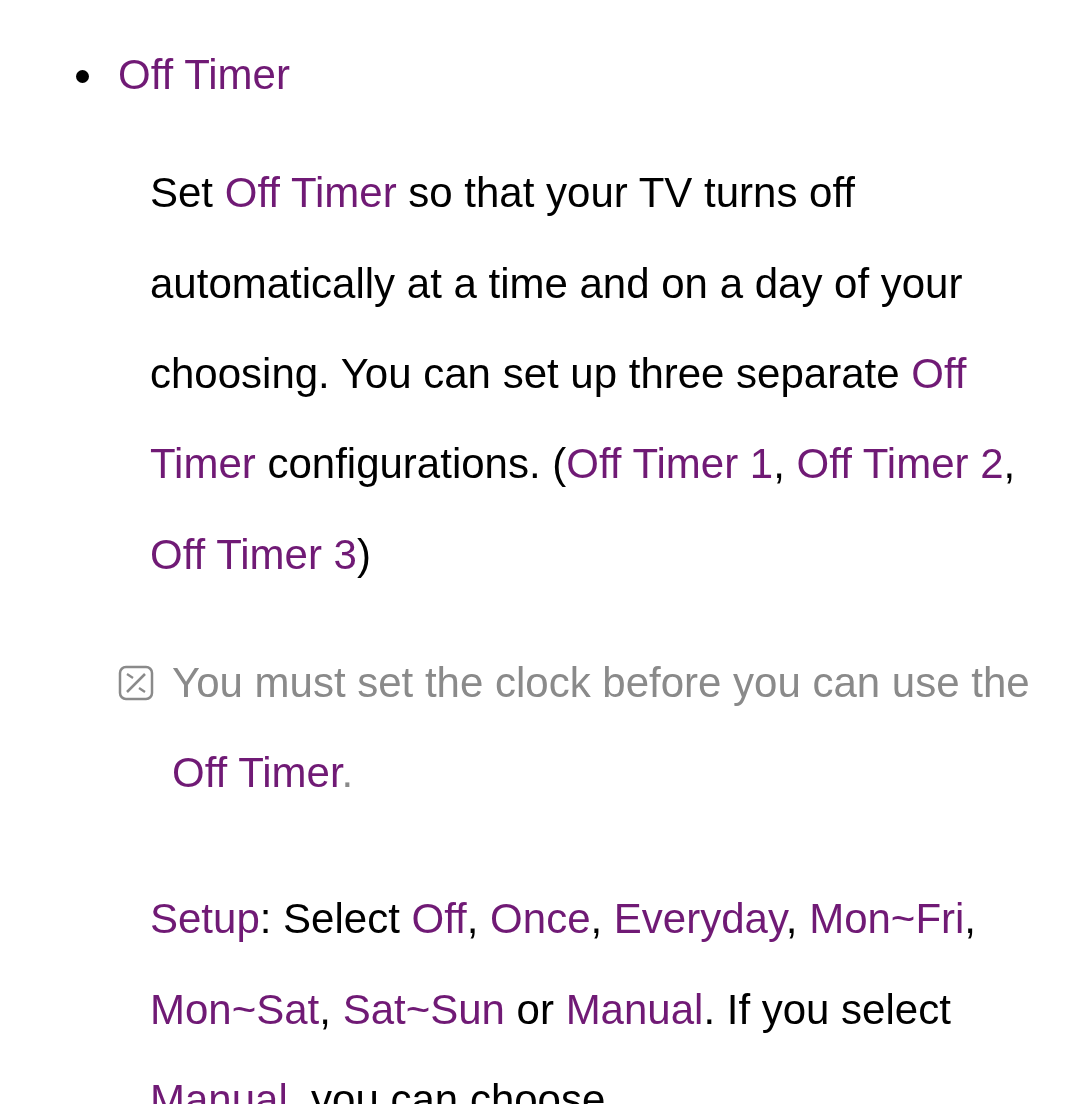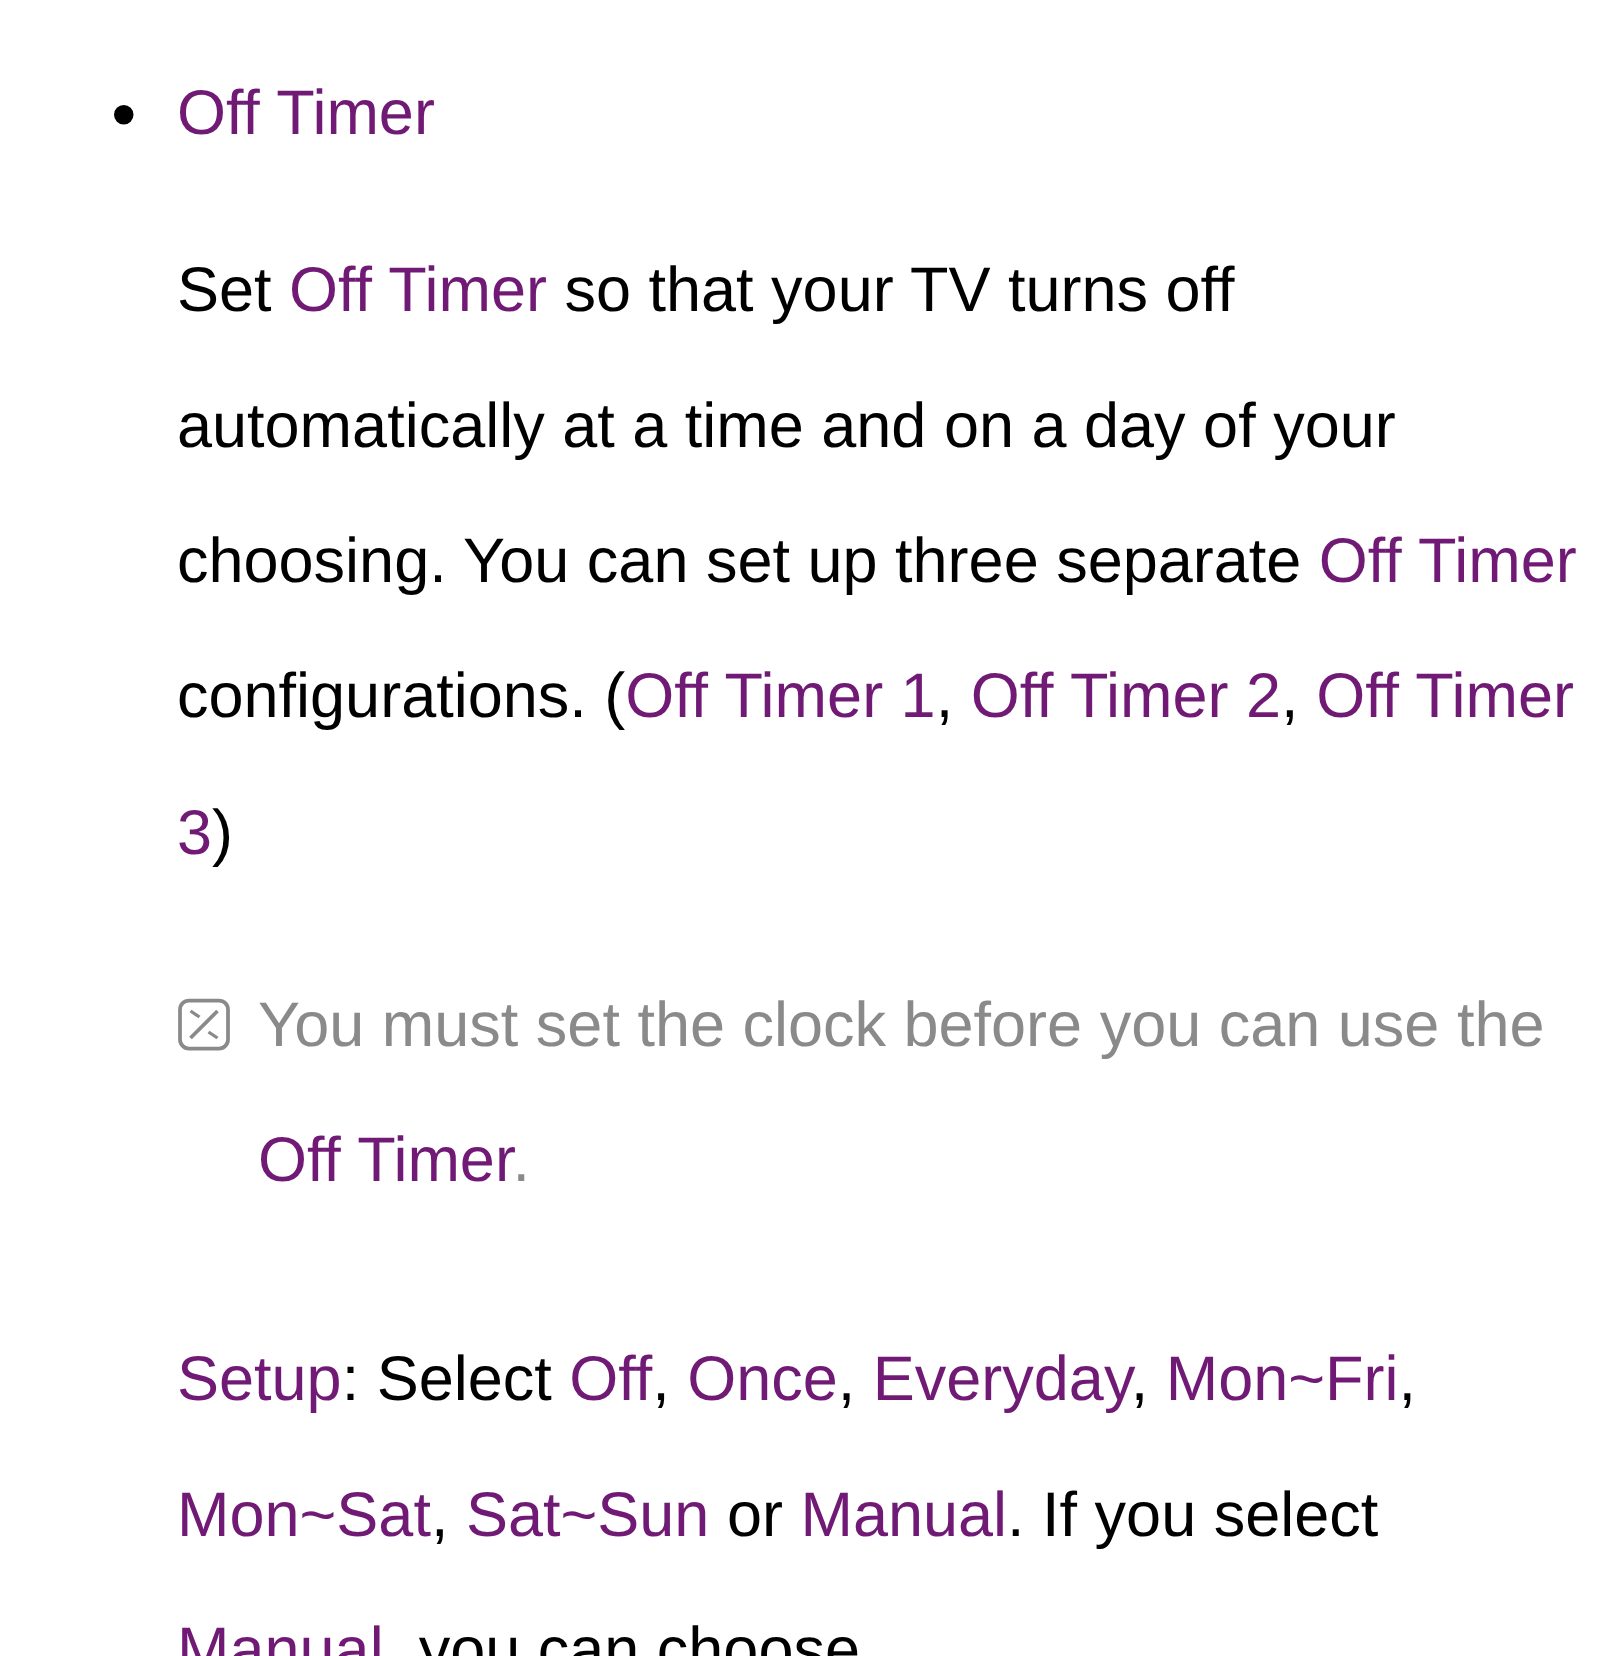--- a/index.html
+++ b/index.html
@@ -29,20 +29,21 @@
   ul.main > li::marker {
     color: #000;
     font-size: 42px;
   }
   .heading {
     margin-bottom: 48px;
     line-height: 1.2;
   }
   .para {
     margin-bottom: 38px;
+    margin-left: 32px;
   }
   .note-row {
     display: flex;
     align-items: flex-start;
     gap: 18px;
     margin-bottom: 56px;
   }
   .note-icon {
     flex: 0 0 auto;
     margin-top: 27px;

